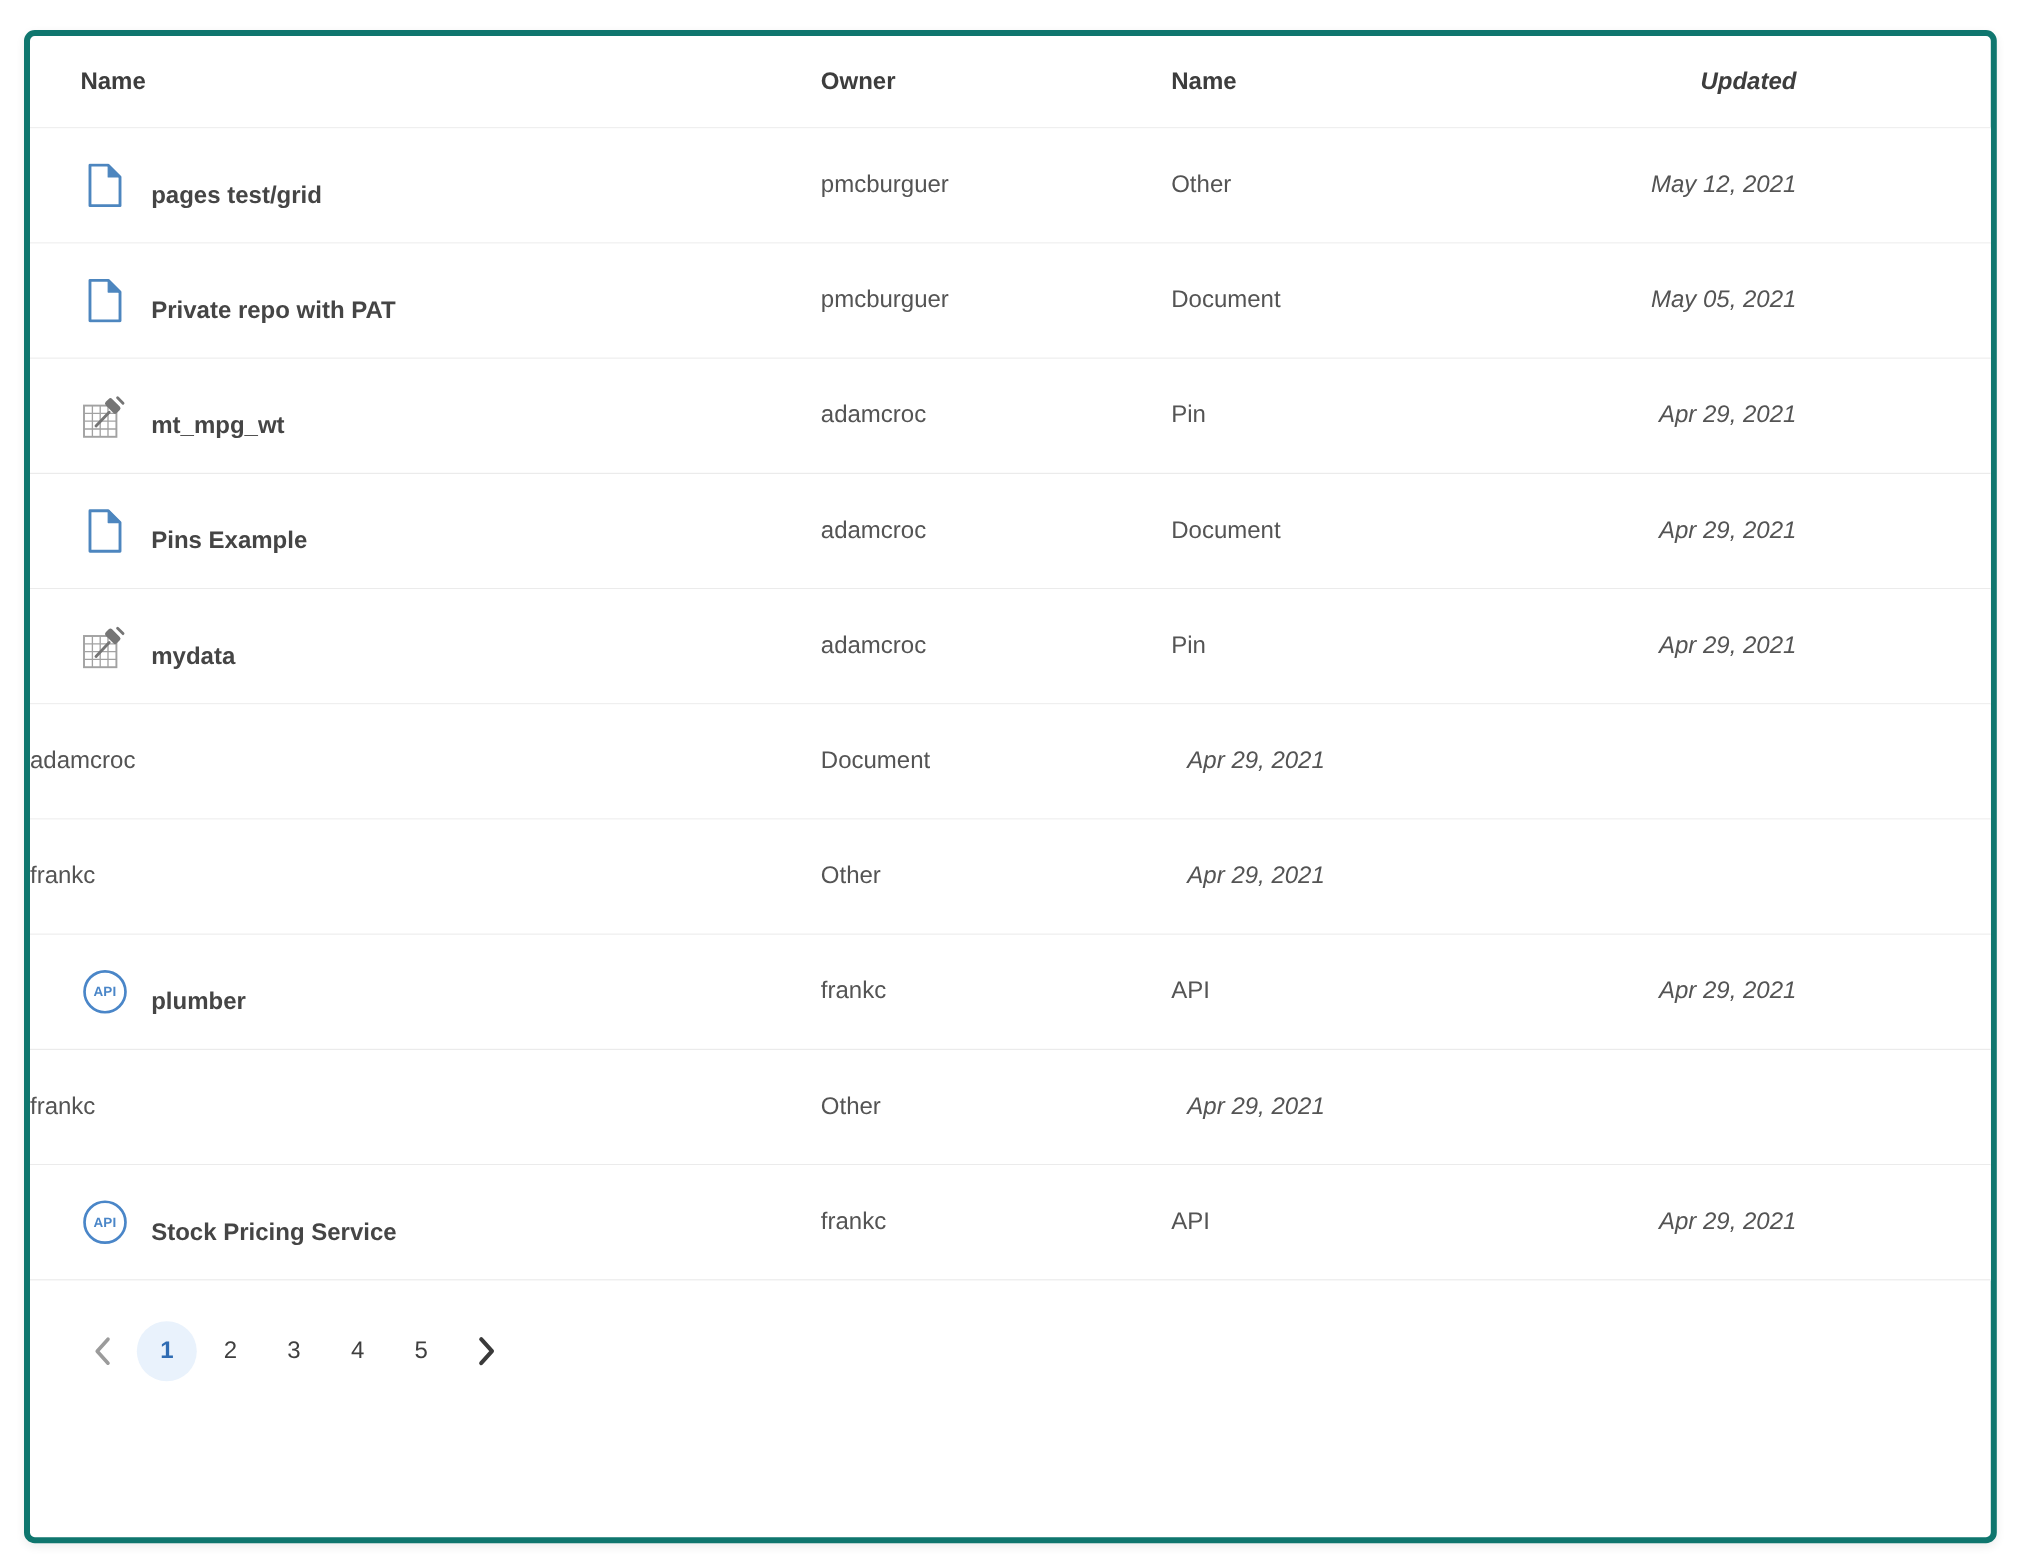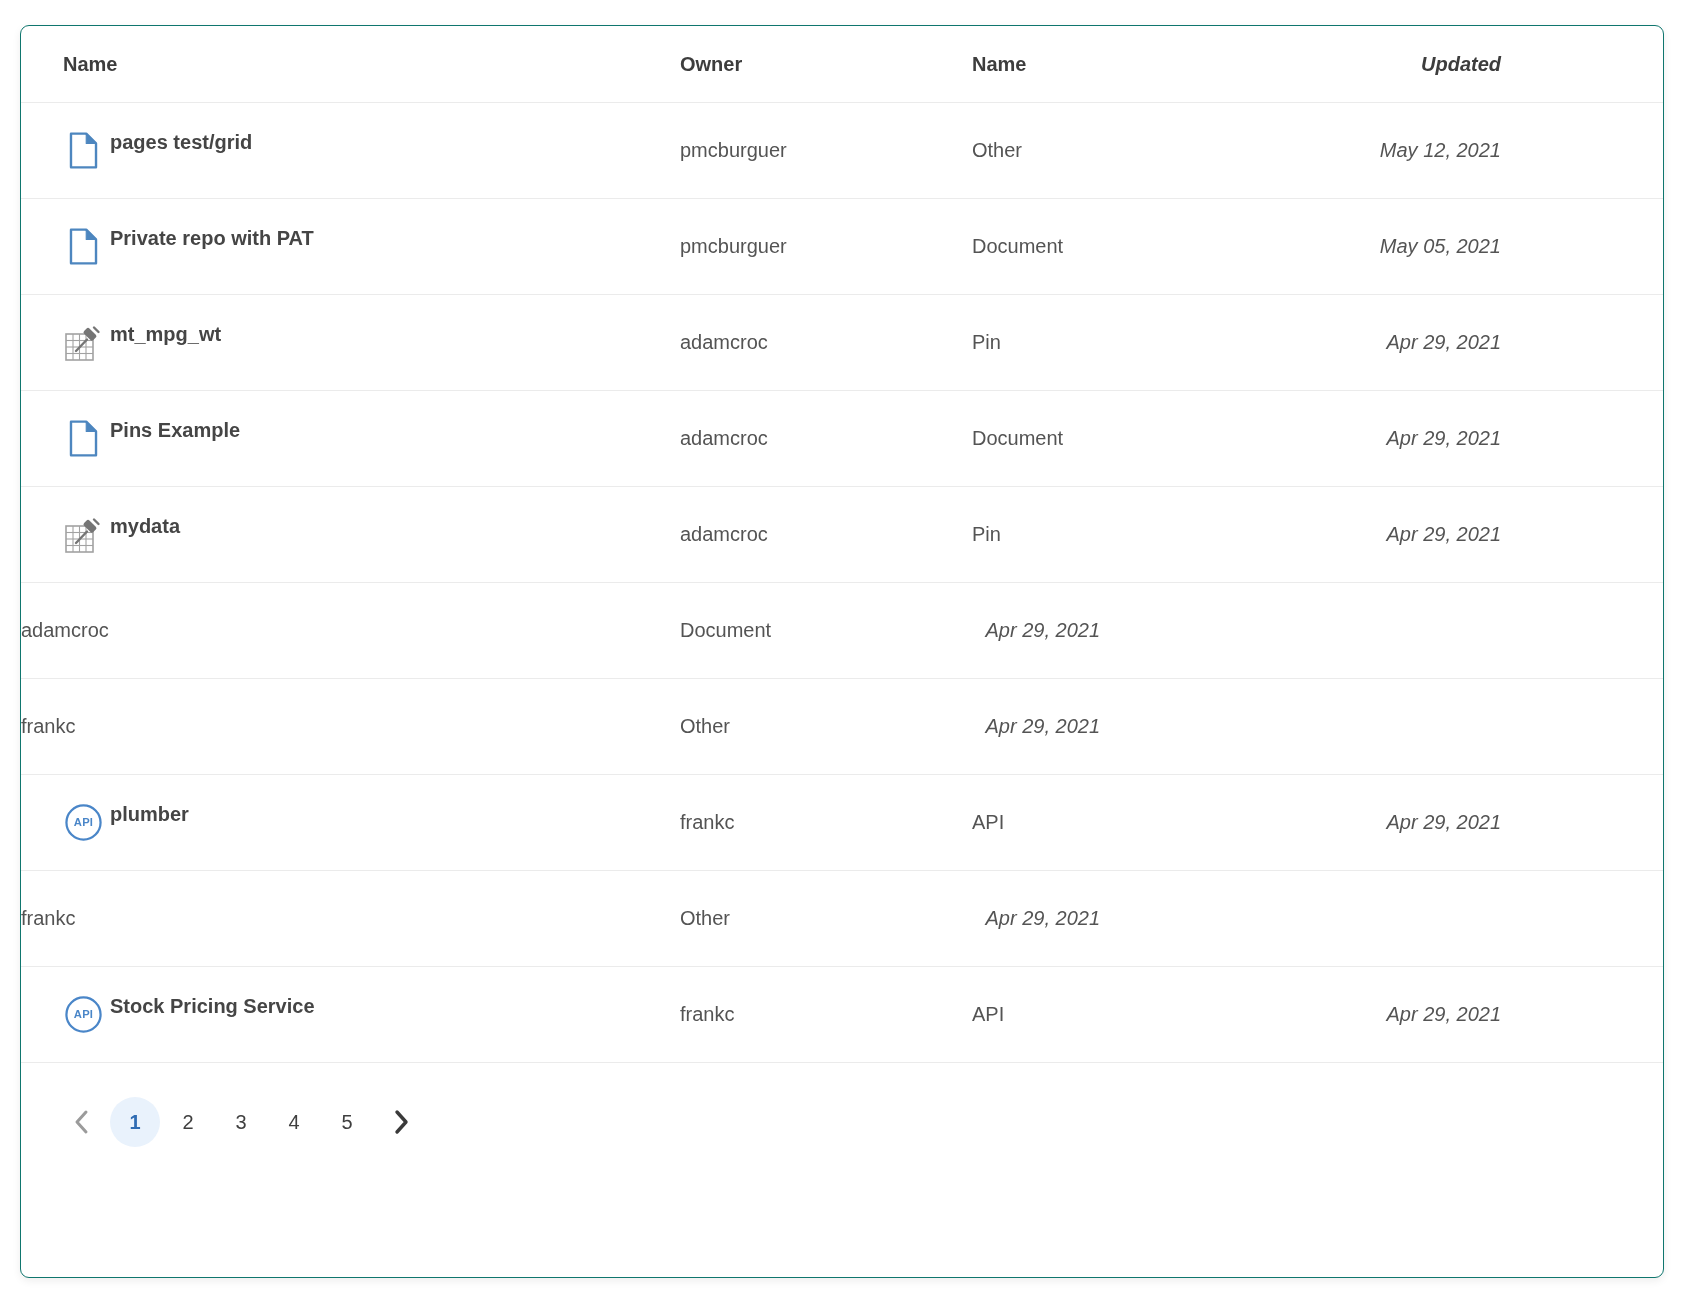--- a/index.html
+++ b/index.html
@@ -8,21 +8,21 @@
     --row-text:#545454; --name-text:#454545; --separator:#ebebeb;
   }
   *{box-sizing:border-box; margin:0; padding:0;}
   html,body{background:#ffffff;}
   body{
     width:1686px; height:1306px; overflow:hidden;
     font-family:"Liberation Sans","DejaVu Sans",sans-serif;
   }
   .card{
     width:1644px; margin:25px 0 0 20px; background:#fff;
-    border:1px solid #0f766e; border-radius:9px;
+    border:5px solid #0f766e; border-radius:9px;
     box-shadow:0 3px 8px rgba(0,0,0,0.07);
     padding-bottom:130px;
   }
   .grid-row{
     display:grid;
     grid-template-columns:659px 292px 290px 1fr;
     align-items:center;
   }
   .header-row{
     height:77px;
@@ -30,21 +30,21 @@
     font-weight:bold; font-size:20px; color:var(--header-text);
   }
   .cell-name{padding-left:42px;}
   .cell-updated{text-align:right; padding-right:162px;font-style:italic;}
   .row{
     height:96px;
     border-bottom:1px solid var(--separator);
     font-size:20px; color:var(--row-text);
     cursor:pointer; background:#fff;
   }
-  .name-wrap{display:flex; align-items:flex-start; padding-left:42px; gap:7px;}
+  .name-wrap{display:flex; align-items:flex-end; padding-left:42px; gap:19px;}
   .icon-box{width:40px; height:40px; display:flex; align-items:center; justify-content:center; flex:none;}
   .item-name{font-weight:bold; color:var(--name-text);}
   .doc-body{fill:#fff; stroke:var(--icon-blue); stroke-width:2.2; stroke-linejoin:round;}
   .doc-fold{fill:var(--icon-blue); stroke:var(--icon-blue); stroke-width:1; stroke-linejoin:round;}
   .grid-frame{fill:#fff; stroke:var(--grid-gray); stroke-width:1.6;}
   .grid-line{stroke:var(--grid-gray); stroke-width:1.1;}
   .pin-part{fill:var(--pin-gray);}
   .pin-needle{stroke:var(--pin-gray); stroke-width:2.4; stroke-linecap:round;}
   .api-circle{fill:#fff; stroke:var(--api-blue); stroke-width:2.3;}
   .api-text{fill:var(--api-blue); font-size:11.5px; font-weight:bold; font-family:"Liberation Sans",sans-serif; letter-spacing:0.2px;}

